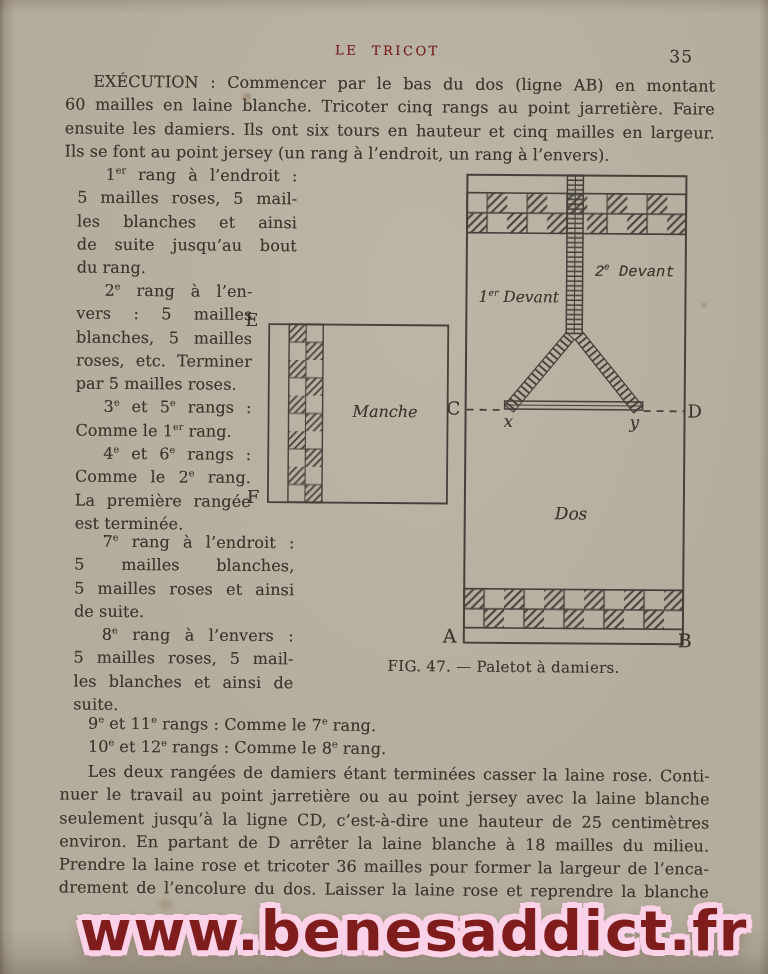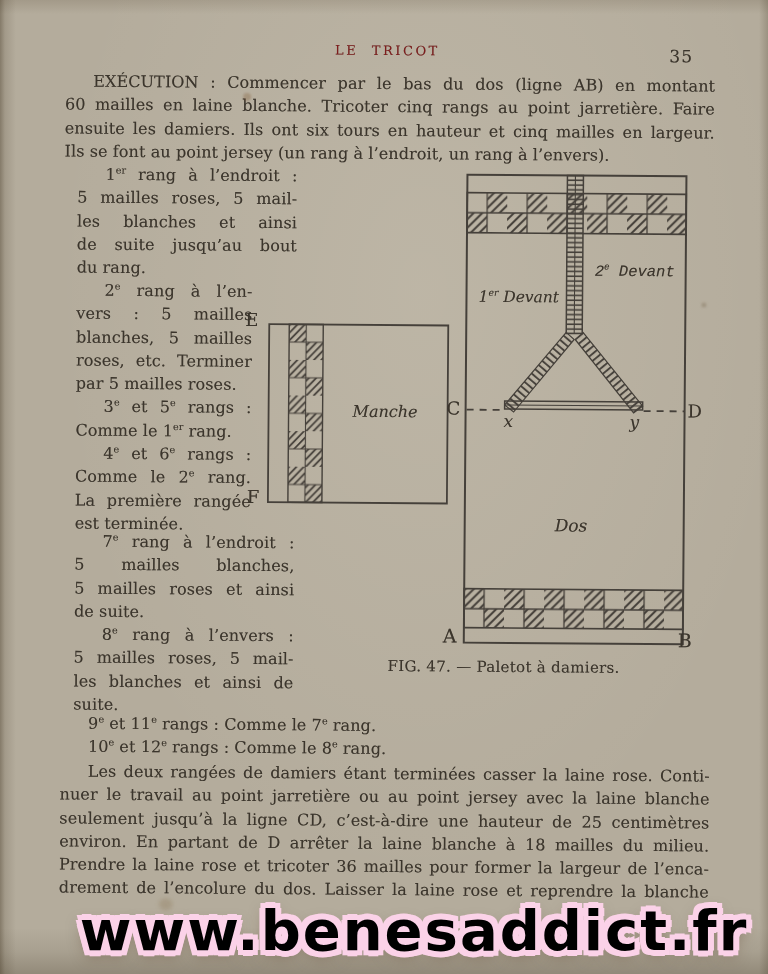--- a/index.html
+++ b/index.html
@@ -24,21 +24,21 @@
   .tl{line-height:23.3px;text-align:justify;}
   .tl.j{text-align-last:justify;}
   .tl.i{text-indent:28px;}
   sup{font-size:60%;line-height:0;vertical-align:super;letter-spacing:0;}
   .figlabel{font-style:italic;white-space:nowrap;}
   .caption{font-size:15px;letter-spacing:.3px;text-align:center;white-space:nowrap;}
   .stain{border-radius:50%;pointer-events:none;}
   .watermark{
     position:absolute;left:0;top:898px;width:768px;box-sizing:border-box;padding-left:60px;
     text-align:center;font-family:"DejaVu Sans", sans-serif;font-weight:bold;
-    font-size:56px;letter-spacing:2px;color:#000000;white-space:nowrap;
+    font-size:56px;letter-spacing:2px;color:#7f1d1d;white-space:nowrap;
     text-shadow:
       -5px -5px 0 #fbd2e8, 5px -5px 0 #fbd2e8, -5px 5px 0 #fbd2e8, 5px 5px 0 #fbd2e8,
       0 -6px 0 #fbd2e8, 0 6px 0 #fbd2e8, -6px 0 0 #fbd2e8, 6px 0 0 #fbd2e8,
       0 6px 16px rgba(80,50,30,.5);
   }
 </style>
 </head>
 <body>
 
 <div class="page">
@@ -157,21 +157,21 @@
       <line x1="504" y1="404" x2="642" y2="404" stroke="#45403a" stroke-width="1"></line>
     </g>
 
     <line x1="466" y1="409" x2="503" y2="409" stroke="#45403a" stroke-width="1.8" stroke-dasharray="7 6"></line>
     <line x1="643" y1="409" x2="684" y2="409" stroke="#45403a" stroke-width="1.8" stroke-dasharray="7 6"></line>
   </svg>
 
   <div class="abs figlabel ink" style="left:477px;top:261px;font-size:15.5px;margin-top:26px;">1<sup>er</sup> Devant</div>
   <div class="abs figlabel ink" style="left:593px;top:261px;font-size:15.5px;font-family:Liberation Mono, monospace;">2<sup>e</sup> Devant</div>
   <div class="abs figlabel ink" style="left:352px;top:402px;font-size:16px;">Manche</div>
-  <div class="abs figlabel ink" style="left:555px;top:502px;font-size:17px;margin-top:12px;">Dos</div>
+  <div class="abs figlabel ink" style="left:555px;top:502px;font-size:17px;">Dos</div>
 
   <div class="abs ink" style="left:244px;top:310px;font-size:18px;">E</div>
   <div class="abs ink" style="left:247px;top:487px;font-size:18px;">F</div>
   <div class="abs ink" style="left:446px;top:397px;font-size:18px;">C</div>
   <div class="abs ink" style="left:687px;top:398px;font-size:18px;">D</div>
   <div class="abs ink" style="left:444px;top:624px;font-size:19px;">A</div>
   <div class="abs ink" style="left:679px;top:627px;font-size:19px;">B</div>
   <div class="abs figlabel ink" style="left:503px;top:410px;font-size:17px;">x</div>
   <div class="abs figlabel ink" style="left:629px;top:410px;font-size:17px;">y</div>
 

